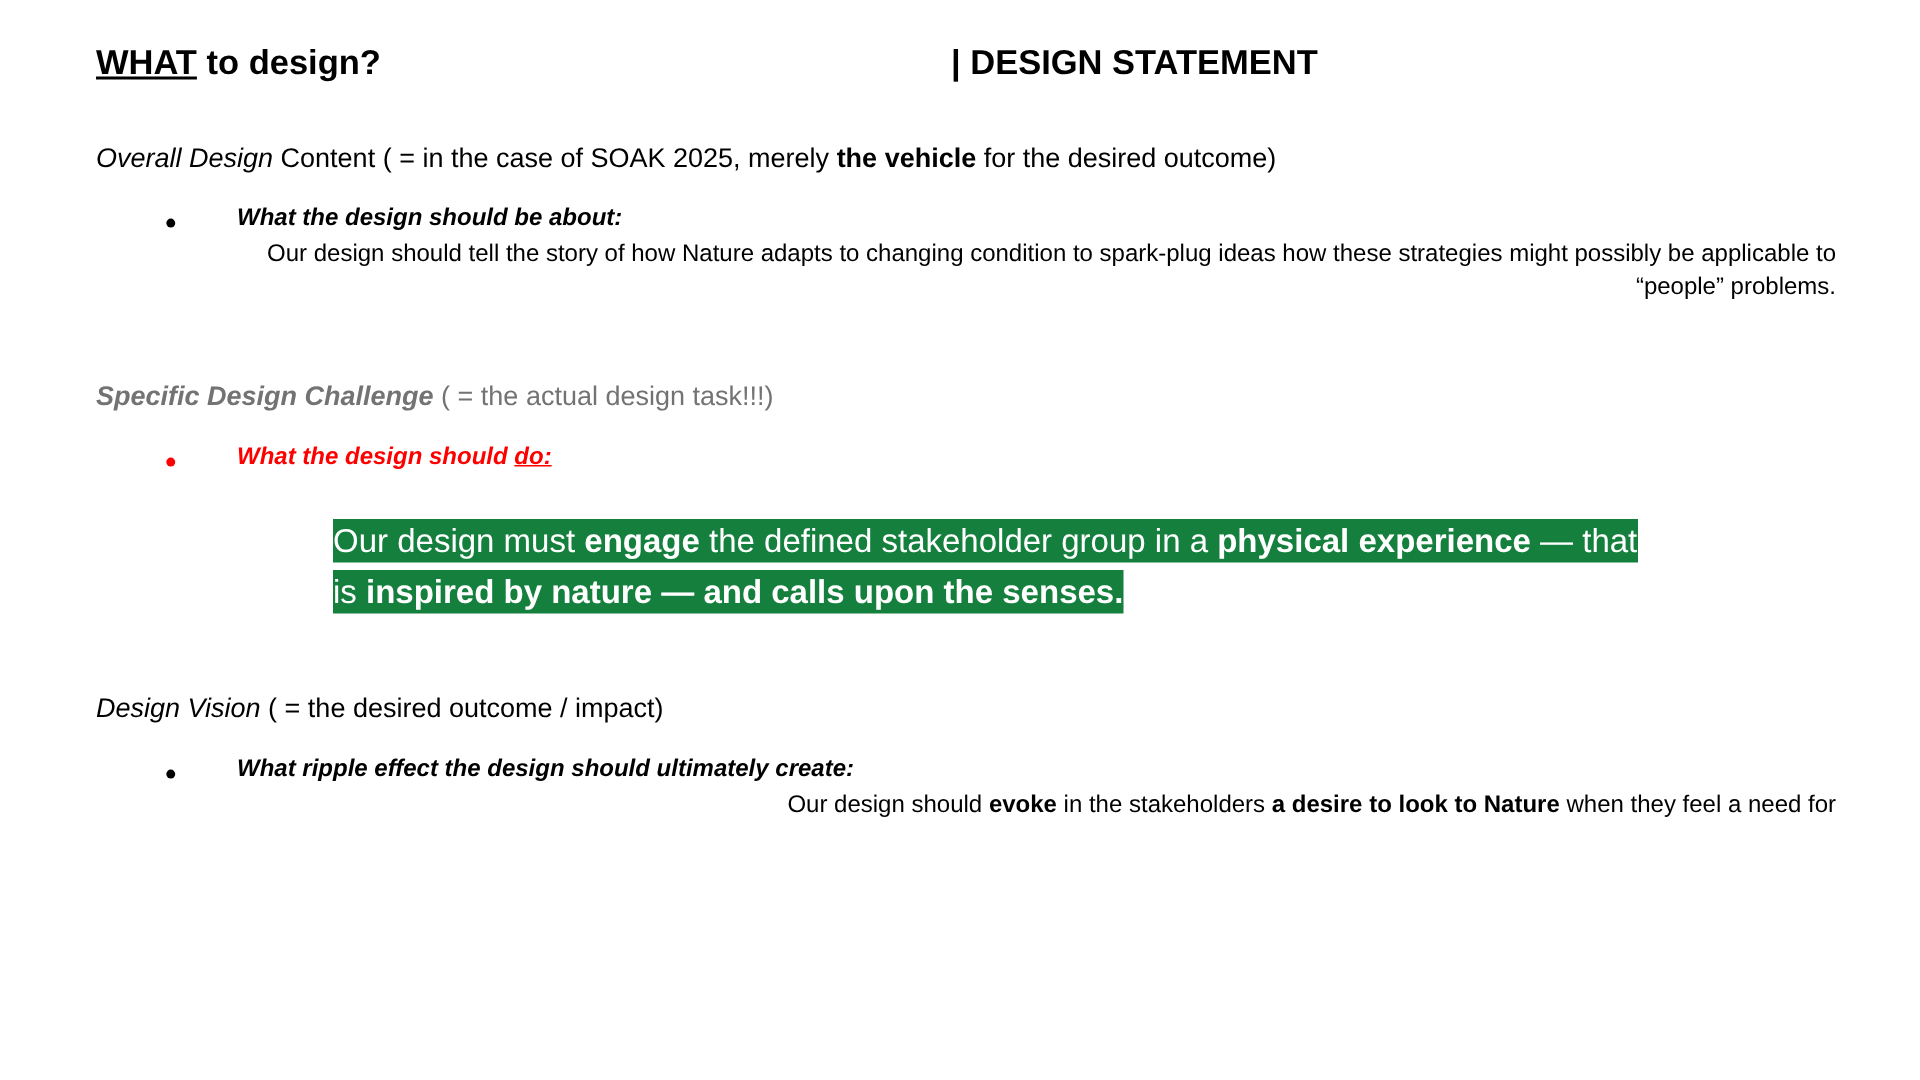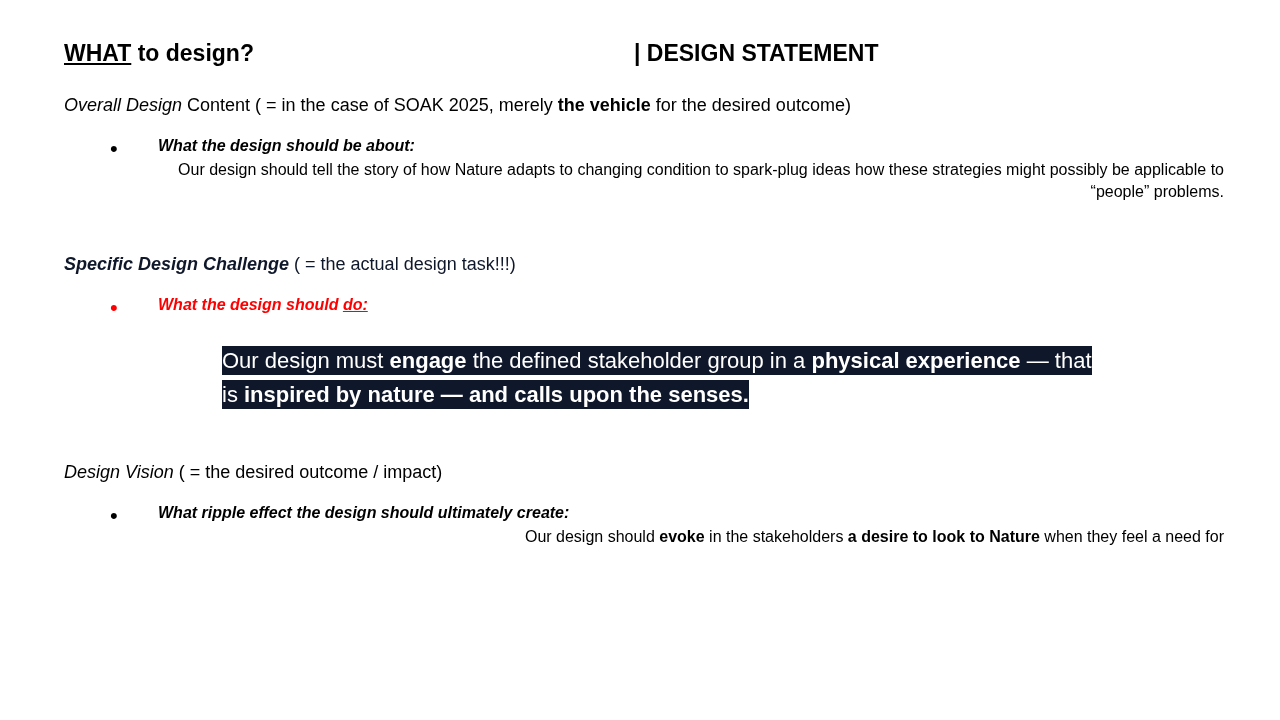--- a/index.html
+++ b/index.html
@@ -18,21 +18,21 @@
     position: relative;
     width: 1280px;
     height: 720px;
     box-sizing: border-box;
     padding: 28px 56px 0 64px;
   }
 
   
   .header-row {
     display: flex;
-    align-items: center;
+    align-items: flex-start;
     font-size: 23px;
     font-weight: bold;
     height: 50px;
   }
   .header-left {
     width: 570px;
   }
   .header-left .underline {
     text-decoration: underline;
   }
@@ -48,21 +48,21 @@
     font-size: 18px;
     line-height: 1.28;
   }
   .lead .it {
     font-style: italic;
   }
   .lead .b {
     font-weight: bold;
   }
   .lead.red {
-    color: #0f172a;
+    color: #737373;
   }
   .lead.red .bi {
     font-style: italic;
     font-weight: bold;
   }
 
   .bullet-row {
     display: flex;
     margin-top: 18px;
   }
@@ -101,21 +101,21 @@
 
   
   .statement {
     margin-top: 22px;
     margin-left: 158px;
     font-size: 22px;
     line-height: 1.52;
     max-width: 880px;
   }
   .statement .hl {
-    background: #0f172a;
+    background: #15803d;
     color: #ffffff;
     padding: 2px 0;
     box-decoration-break: clone;
     -webkit-box-decoration-break: clone;
   }
   .statement .hl .b {
     font-weight: bold;
   }
 
   .spacer-lg {

